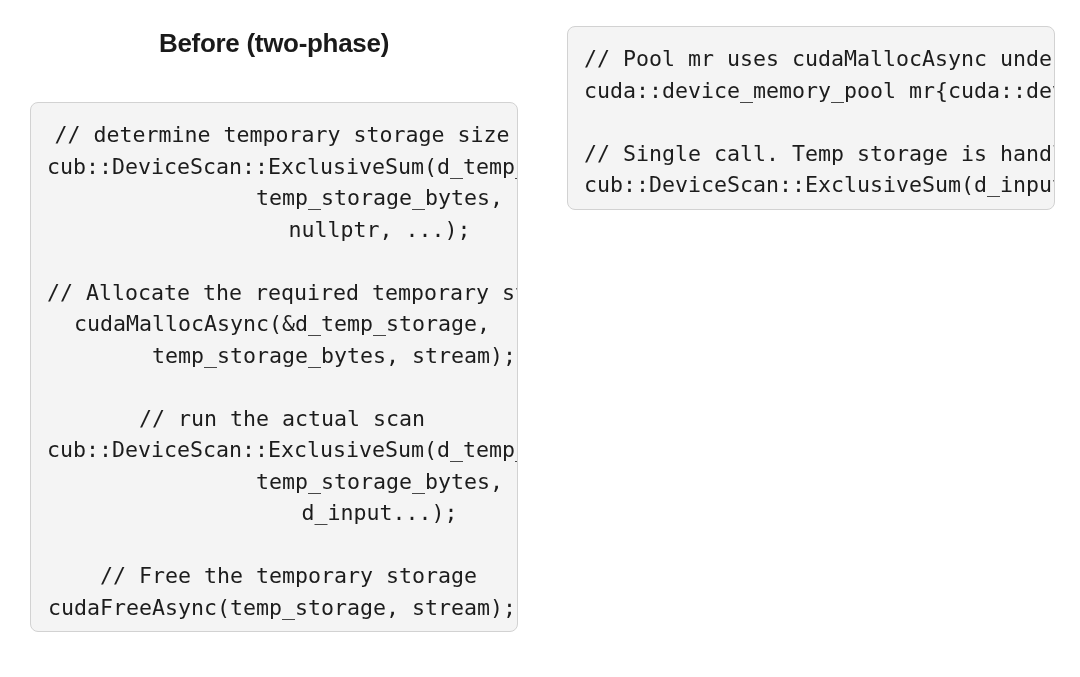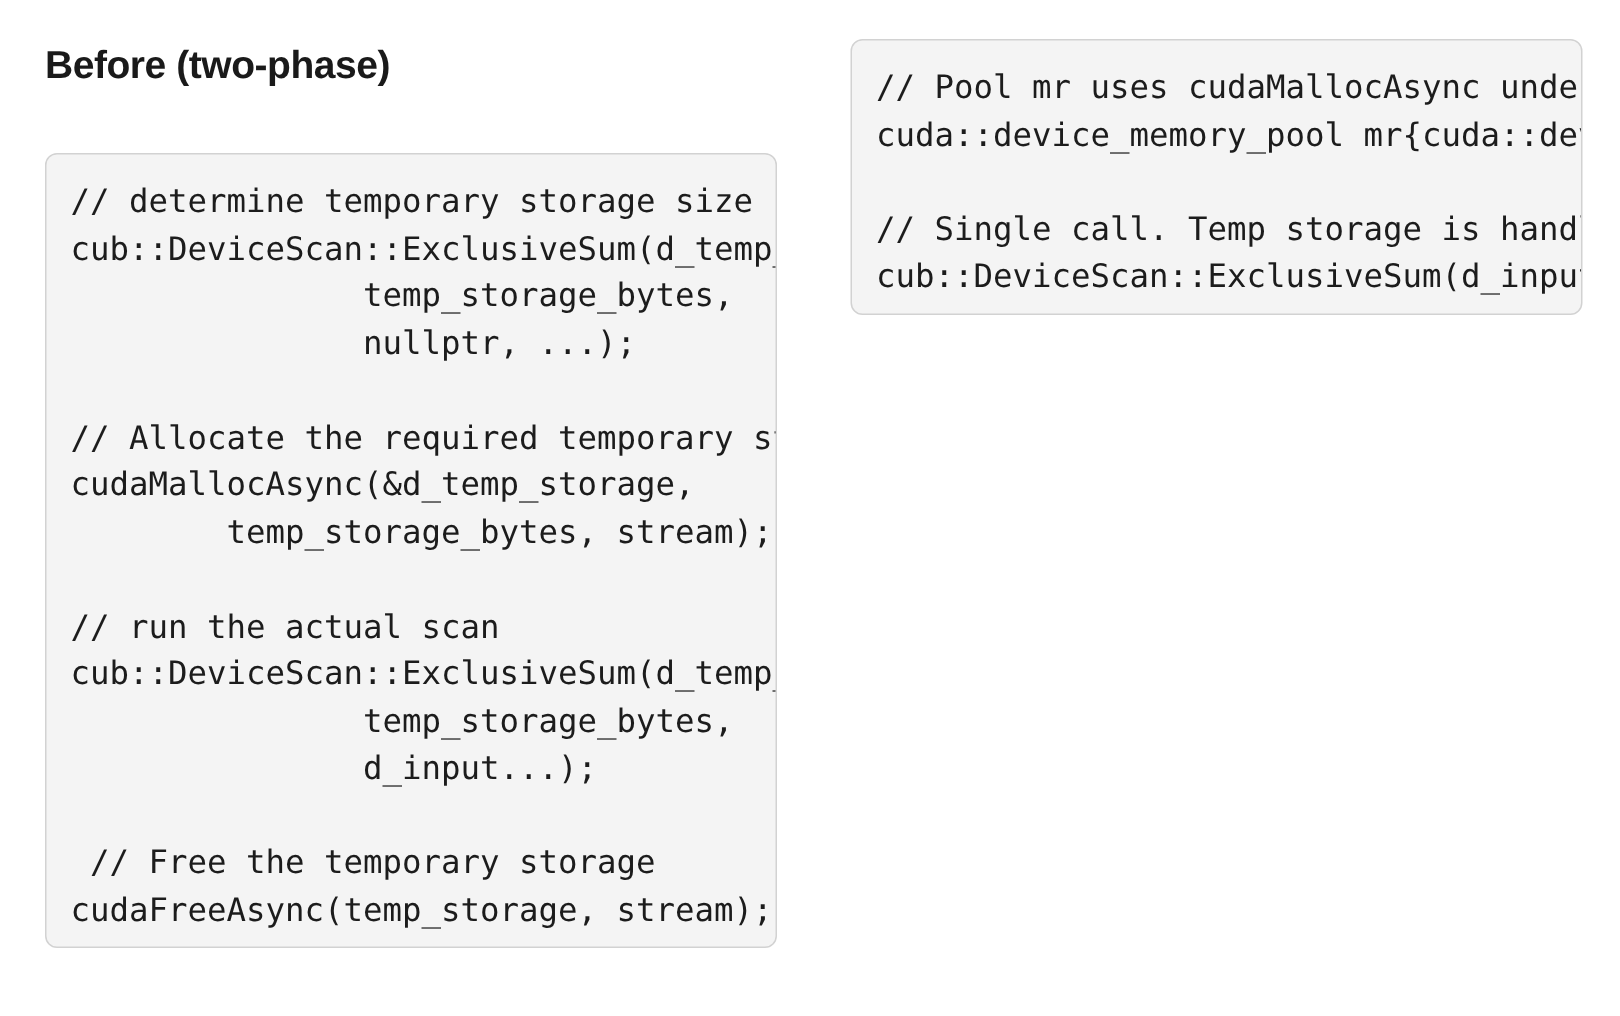--- a/index.html
+++ b/index.html
@@ -9,20 +9,21 @@
     width: 1080px;
     height: 677px;
     overflow: hidden;
     font-family: "Liberation Sans", sans-serif;
   }
   .wrap {
     display: flex;
     gap: 49px;
     padding: 26px 0 0 30px;
     box-sizing: border-box;
+    text-align: center;
   }
   .col {
     width: 488px;
     flex: 0 0 auto;
   }
   h2.panel-title {
     margin: 0 0 42px 0;
     font-size: 26px;
     line-height: 34px;
     font-weight: 700;

